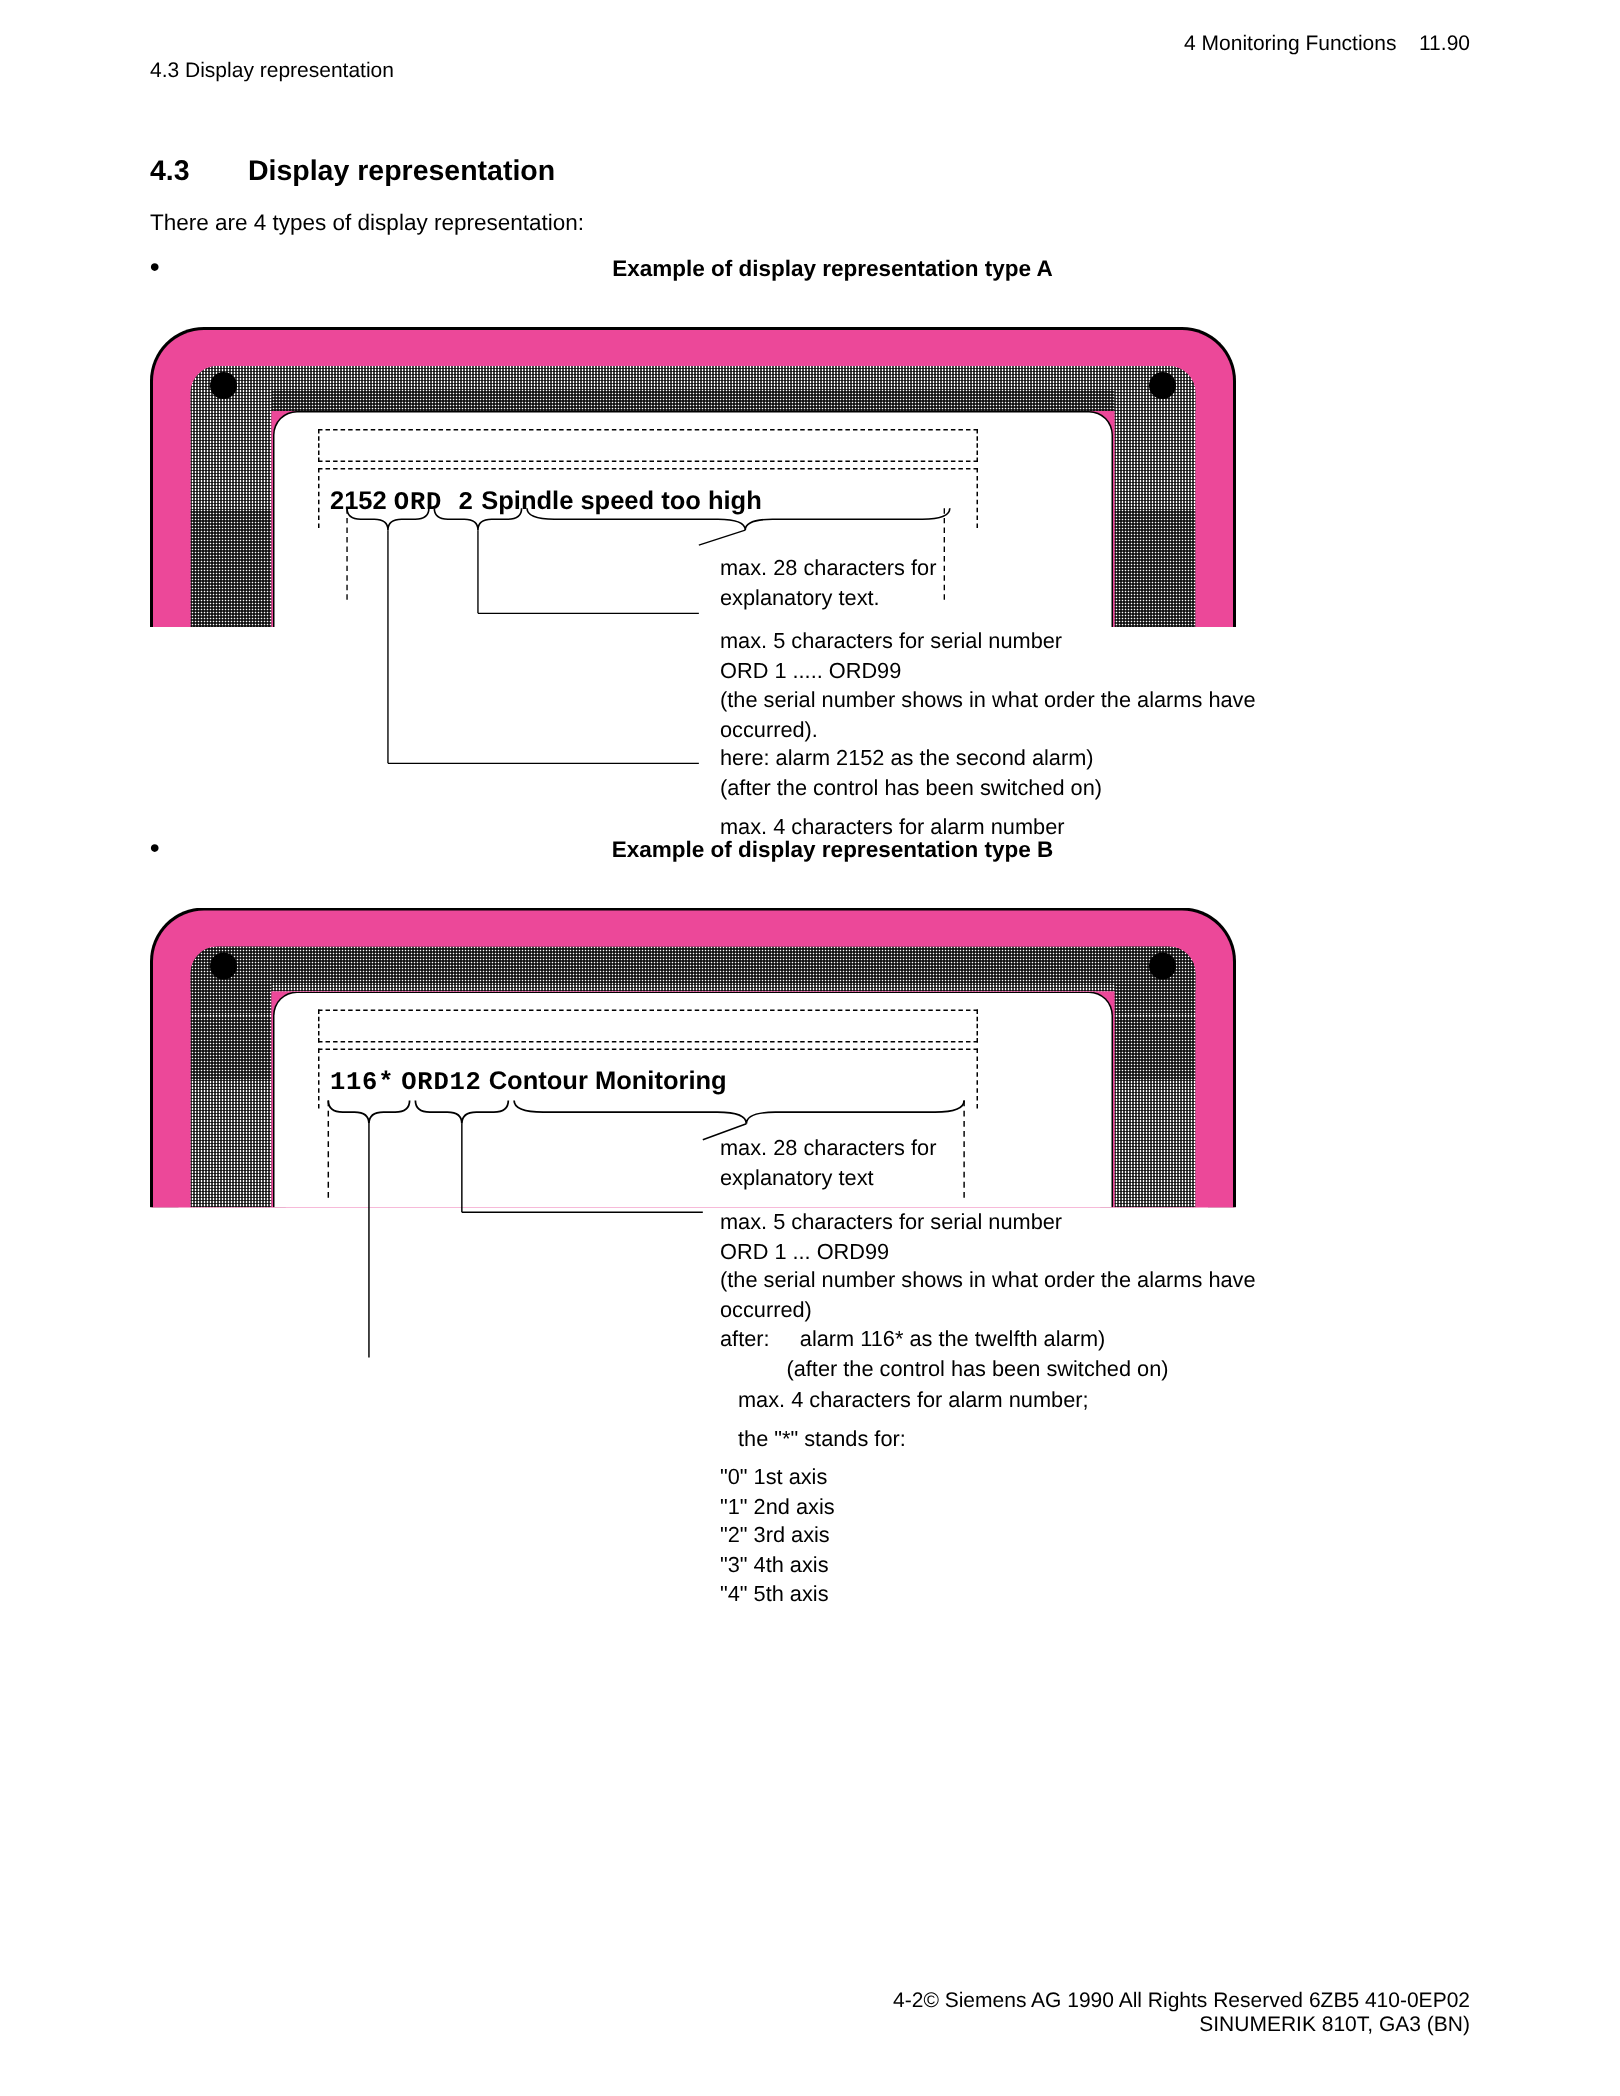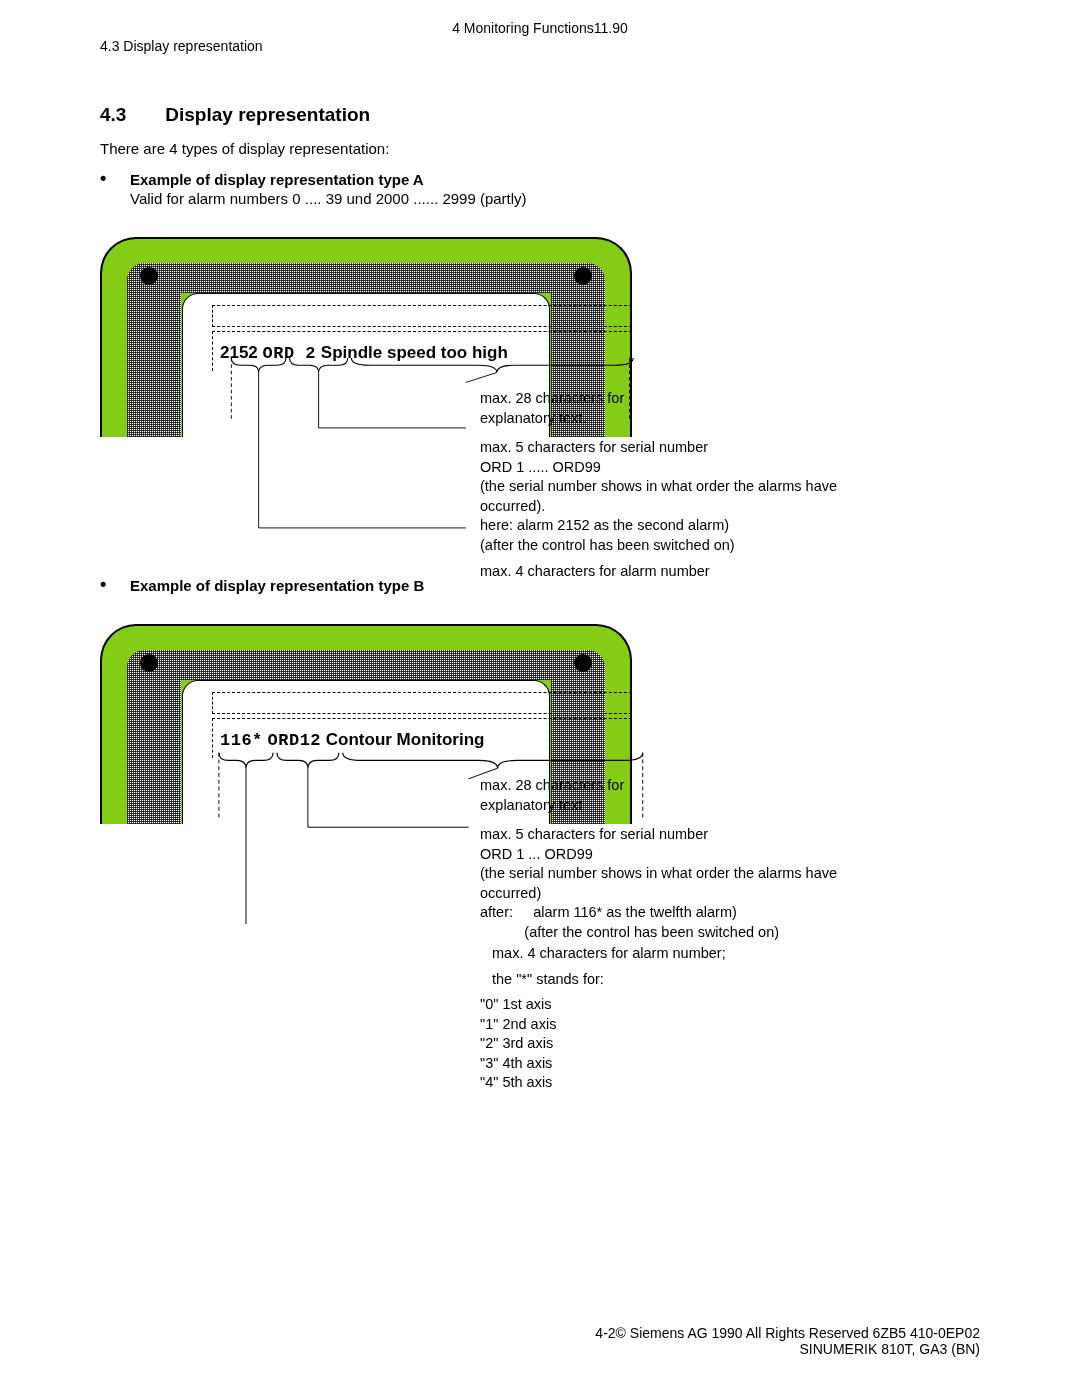--- a/index.html
+++ b/index.html
@@ -13,54 +13,55 @@
     width: 1080px;
   }
   .page {
     width: 1080px;
     min-height: 1397px;
     position: relative;
     padding: 20px 100px 0 100px;
   }
   .hdr {
     display: flex;
-    justify-content: center;
+    justify-content: flex-end;
     font-size: 14px;
+    gap: 15px;
   }
   .sub-hdr { font-size: 14px; margin-top: 2px; }
   h2.section {
     font-size: 19px;
     font-weight: bold;
     margin: 50px 0 14px 0;
   }
   .section-num { display: inline-block; width: 60px; }
   .intro { margin: 6px 0 14px 0; }
   .bullet-row { display: flex; margin: 4px 0 2px 0; }
   .bullet-dot { width: 30px; font-weight: bold; font-size: 18px; line-height: 14px; }
-  .bullet-body { flex: 1; }
+  .bullet-body { flex: 1; text-align: center; }
   .bullet-title { font-weight: bold; }
   .bullet-sub { margin-top: 2px; }
 
   
   .crt-wrap {
     position: relative;
     width: 650px;
     height: 300px;
     margin: 30px 0 10px 0;
   }
   .crt-outer {
     position: absolute;
     left: 0; top: 0;
-    width: 532px;
+    width: 724px;
     height: 300px;
     border: 2.5px solid #000;
     border-radius: 36px 36px 0 0;
     border-bottom: none;
     overflow: hidden;
-    background: #84cc16;
+    background: #ec4899;
   }
   
   .hatch-top, .hatch-left, .hatch-right {
     position: absolute;
     background-image: repeating-linear-gradient( 0deg, #444 0 1px, #fff 1px 2px),
                       repeating-linear-gradient(90deg, #444 0 1px, transparent 1px 2px);
     background-blend-mode: multiply;
   }
   .hatch-top   { left: 25px; right: 25px; top: 24px; height: 30px; border-radius: 18px 18px 0 0; }
   .hatch-left  { left: 25px; top: 24px; width: 54px; bottom: 0; border-top-left-radius: 18px;}
@@ -143,21 +144,20 @@
   <h2 class="section">
     <span class="section-num">4.3</span>
     <span>Display representation</span>
   </h2>
   <div class="intro">There are 4 types of display representation:</div>
 
   <div class="bullet-row">
     <div class="bullet-dot">•</div>
     <div class="bullet-body">
       <div class="bullet-title">Example of display representation type   A</div>
-      <div class="bullet-sub">Valid for alarm numbers 0 .... 39 und 2000 ...... 2999 (partly)</div>
     </div>
   </div>
 
   <div class="crt-wrap" style="height:330px;">
     <div class="crt-outer" style="height:200px;">
       <div class="hatch-top"></div>
       <div class="hatch-left"></div>
       <div class="hatch-right"></div>
       <div class="knob l"></div>
       <div class="knob r"></div>

